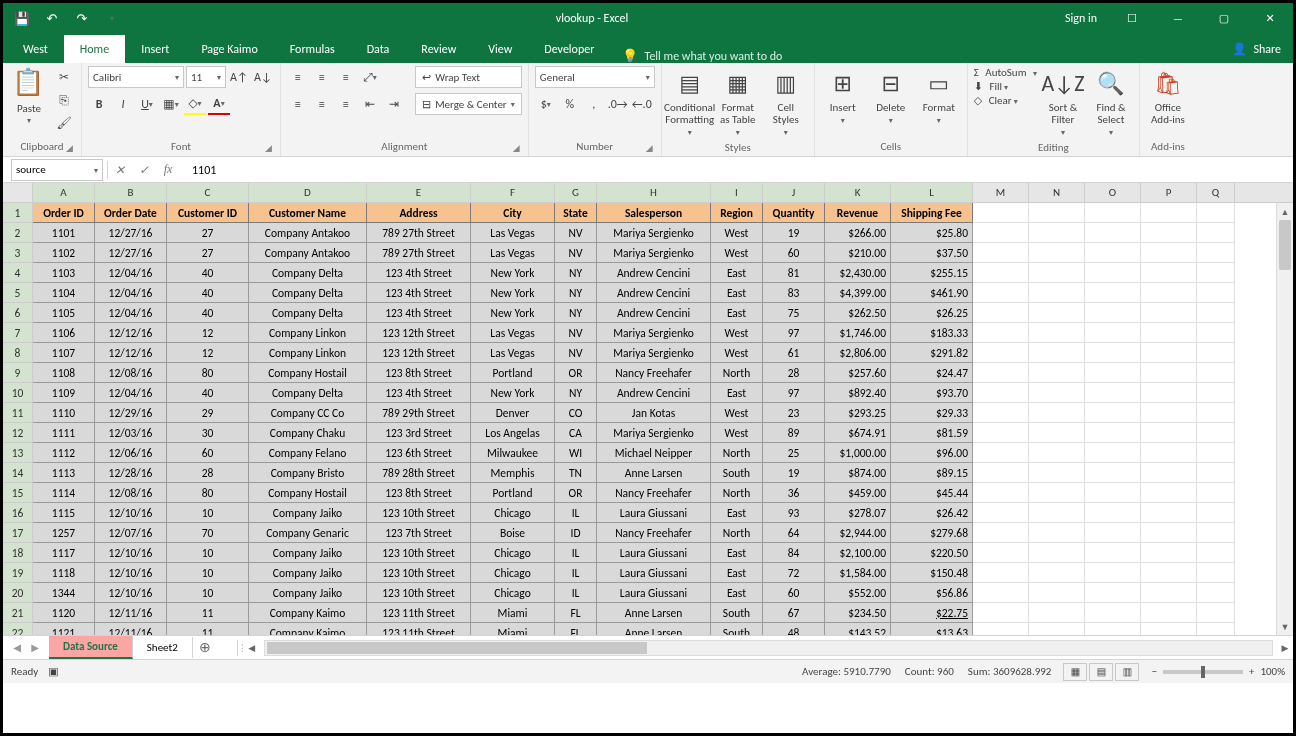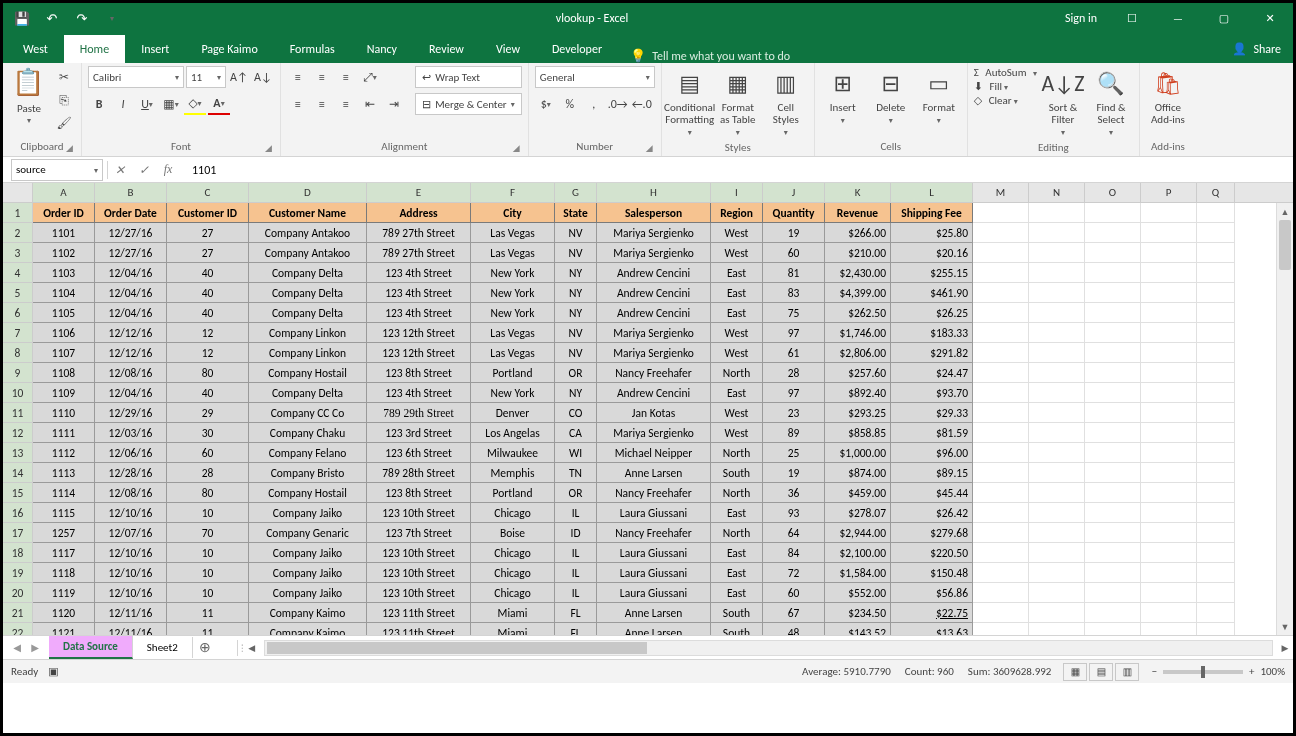--- a/index.html
+++ b/index.html
@@ -68,21 +68,21 @@
 .emptycell { border-right:1px solid #e0e0e0; border-bottom:1px solid #e0e0e0; }
 .vscroll { position:absolute; right:0; top:20px; bottom:0; width:17px; background:#f0f0f0; border-left:1px solid #dcdcdc; }
 .vscroll .arrow { height:17px; display:flex; align-items:center; justify-content:center; font-size:9px; color:#666; }
 .vscroll .thumb { position:absolute; left:2px; right:2px; top:17px; height:50px; background:#c8c8c8; border-radius:2px; }
 
 
 .sheettabs { height:24px; background:#fff; border-top:1px solid #d4d4d4; display:flex; align-items:center; font-size:11px; }
 .sheettabs .navbtns { display:flex; padding:0 6px; gap:2px; color:#999; }
 .sheettabs .navbtns span { width:16px; text-align:center; font-size:10px; }
 .sheettabs .stab { padding:4px 14px; border-right:1px solid #d4d4d4; cursor:pointer; }
-.sheettabs .stab.active { border-bottom:2px solid #217346; color:#217346; font-weight:bold; background:#f0abfc; }
+.sheettabs .stab.active { border-bottom:2px solid #217346; color:#217346; font-weight:bold; background:#fca5a5; }
 .sheettabs .addtab { width:24px; text-align:center; color:#666; font-size:14px; }
 .sheettabs .hscroll-area { flex:1; display:flex; align-items:center; padding-left:20px; }
 .sheettabs .hscroll { flex:1; height:16px; background:#f0f0f0; margin:0 4px; position:relative; border:1px solid #dcdcdc; }
 .sheettabs .hscroll .thumb { position:absolute; left:2px; width:380px; top:1px; bottom:1px; background:#c8c8c8; }
 .sheettabs .harrow { width:16px; text-align:center; font-size:9px; color:#666; }
 
 
 .statusbar { height:24px; background:#f3f3f3; border-top:1px solid #d4d4d4; display:flex; align-items:center; font-size:11px; color:#444; padding:0 8px; }
 .statusbar .sleft { display:flex; gap:10px; align-items:center; }
 .statusbar .sfill { flex:1; }
@@ -117,21 +117,21 @@
     <div class="tbtn">✕</div>
   </div>
 </div>
 
 <div class="ribbon-tabs">
   <div class="tab file">West</div>
   <div class="tab active">Home</div>
   <div class="tab">Insert</div>
   <div class="tab">Page Kaimo</div>
   <div class="tab">Formulas</div>
-  <div class="tab">Nancy</div>
+  <div class="tab">Data</div>
   <div class="tab">Review</div>
   <div class="tab">View</div>
   <div class="tab">Developer</div>
   <div class="tellme">
     <span class="bulb">💡</span>
     <span>Tell me what you want to do</span>
   </div>
   <div class="spacer"></div>
   <div class="share">
     <span>👤</span>
@@ -400,21 +400,21 @@
         <div class="cell data" style="width: 72px;">12/27/16</div>
         <div class="cell data" style="width: 82px;">27</div>
         <div class="cell data" style="width: 118px;">Company Antakoo</div>
         <div class="cell data" style="width: 104px;">789 27th Street</div>
         <div class="cell data" style="width: 84px;">Las Vegas</div>
         <div class="cell data" style="width: 42px;">NV</div>
         <div class="cell data" style="width: 114px;">Mariya Sergienko</div>
         <div class="cell data" style="width: 52px;">West</div>
         <div class="cell data" style="width: 62px;">60</div>
         <div class="cell data num" style="width: 66px;">$210.00</div>
-        <div class="cell data num" style="width: 82px;">$20.16</div>
+        <div class="cell data num" style="width: 82px;">$37.50</div>
         <div class="cell emptycell" style="width: 56px; background: rgb(255, 255, 255);"></div>
         <div class="cell emptycell" style="width: 56px; background: rgb(255, 255, 255);"></div>
         <div class="cell emptycell" style="width: 56px; background: rgb(255, 255, 255);"></div>
         <div class="cell emptycell" style="width: 56px; background: rgb(255, 255, 255);"></div>
         <div class="cell emptycell" style="width: 38px; background: rgb(255, 255, 255);"></div>
       </div>
       <div class="datarow">
         <div class="rowhdr sel">4</div>
         <div class="cell data" style="width: 62px;">1103</div>
         <div class="cell data" style="width: 72px;">12/04/16</div>
@@ -553,21 +553,21 @@
         <div class="cell emptycell" style="width: 56px; background: rgb(255, 255, 255);"></div>
         <div class="cell emptycell" style="width: 56px; background: rgb(255, 255, 255);"></div>
         <div class="cell emptycell" style="width: 38px; background: rgb(255, 255, 255);"></div>
       </div>
       <div class="datarow">
         <div class="rowhdr sel">11</div>
         <div class="cell data" style="width: 62px;">1110</div>
         <div class="cell data" style="width: 72px;">12/29/16</div>
         <div class="cell data" style="width: 82px;">29</div>
         <div class="cell data" style="width: 118px;">Company CC Co</div>
-        <div class="cell data" style="width: 104px; font-family: Liberation Serif, serif;">789 29th Street</div>
+        <div class="cell data" style="width: 104px;">789 29th Street</div>
         <div class="cell data" style="width: 84px;">Denver</div>
         <div class="cell data" style="width: 42px;">CO</div>
         <div class="cell data" style="width: 114px;">Jan Kotas</div>
         <div class="cell data" style="width: 52px;">West</div>
         <div class="cell data" style="width: 62px;">23</div>
         <div class="cell data num" style="width: 66px;">$293.25</div>
         <div class="cell data num" style="width: 82px;">$29.33</div>
         <div class="cell emptycell" style="width: 56px; background: rgb(255, 255, 255);"></div>
         <div class="cell emptycell" style="width: 56px; background: rgb(255, 255, 255);"></div>
         <div class="cell emptycell" style="width: 56px; background: rgb(255, 255, 255);"></div>
@@ -579,21 +579,21 @@
         <div class="cell data" style="width: 62px;">1111</div>
         <div class="cell data" style="width: 72px;">12/03/16</div>
         <div class="cell data" style="width: 82px;">30</div>
         <div class="cell data" style="width: 118px;">Company Chaku</div>
         <div class="cell data" style="width: 104px;">123 3rd Street</div>
         <div class="cell data" style="width: 84px;">Los Angelas</div>
         <div class="cell data" style="width: 42px;">CA</div>
         <div class="cell data" style="width: 114px;">Mariya Sergienko</div>
         <div class="cell data" style="width: 52px;">West</div>
         <div class="cell data" style="width: 62px;">89</div>
-        <div class="cell data num" style="width: 66px;">$858.85</div>
+        <div class="cell data num" style="width: 66px;">$674.91</div>
         <div class="cell data num" style="width: 82px;">$81.59</div>
         <div class="cell emptycell" style="width: 56px; background: rgb(255, 255, 255);"></div>
         <div class="cell emptycell" style="width: 56px; background: rgb(255, 255, 255);"></div>
         <div class="cell emptycell" style="width: 56px; background: rgb(255, 255, 255);"></div>
         <div class="cell emptycell" style="width: 56px; background: rgb(255, 255, 255);"></div>
         <div class="cell emptycell" style="width: 38px; background: rgb(255, 255, 255);"></div>
       </div>
       <div class="datarow">
         <div class="rowhdr sel">13</div>
         <div class="cell data" style="width: 62px;">1112</div>
@@ -729,21 +729,21 @@
         <div class="cell data num" style="width: 66px;">$1,584.00</div>
         <div class="cell data num" style="width: 82px;">$150.48</div>
         <div class="cell emptycell" style="width: 56px; background: rgb(255, 255, 255);"></div>
         <div class="cell emptycell" style="width: 56px; background: rgb(255, 255, 255);"></div>
         <div class="cell emptycell" style="width: 56px; background: rgb(255, 255, 255);"></div>
         <div class="cell emptycell" style="width: 56px; background: rgb(255, 255, 255);"></div>
         <div class="cell emptycell" style="width: 38px; background: rgb(255, 255, 255);"></div>
       </div>
       <div class="datarow">
         <div class="rowhdr sel">20</div>
-        <div class="cell data" style="width: 62px;">1119</div>
+        <div class="cell data" style="width: 62px;">1344</div>
         <div class="cell data" style="width: 72px;">12/10/16</div>
         <div class="cell data" style="width: 82px;">10</div>
         <div class="cell data" style="width: 118px;">Company Jaiko</div>
         <div class="cell data" style="width: 104px;">123 10th Street</div>
         <div class="cell data" style="width: 84px;">Chicago</div>
         <div class="cell data" style="width: 42px;">IL</div>
         <div class="cell data" style="width: 114px;">Laura Giussani</div>
         <div class="cell data" style="width: 52px;">East</div>
         <div class="cell data" style="width: 62px;">60</div>
         <div class="cell data num" style="width: 66px;">$552.00</div>

